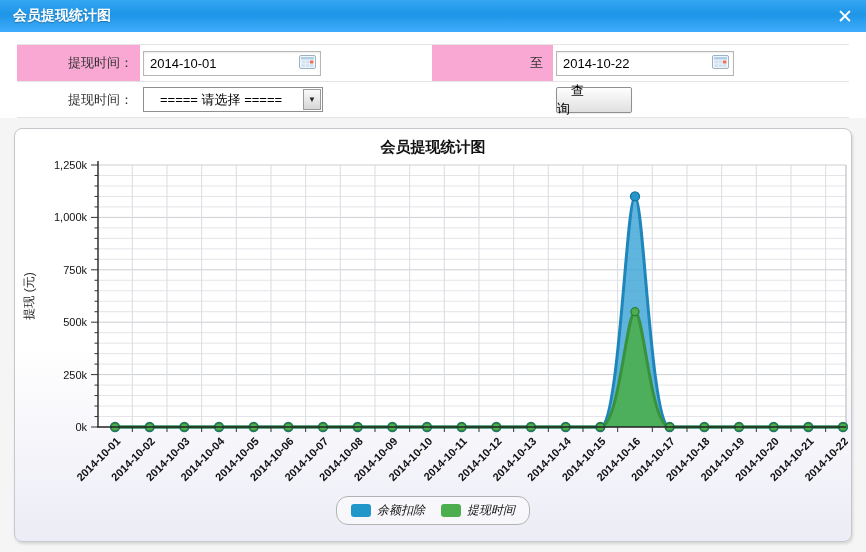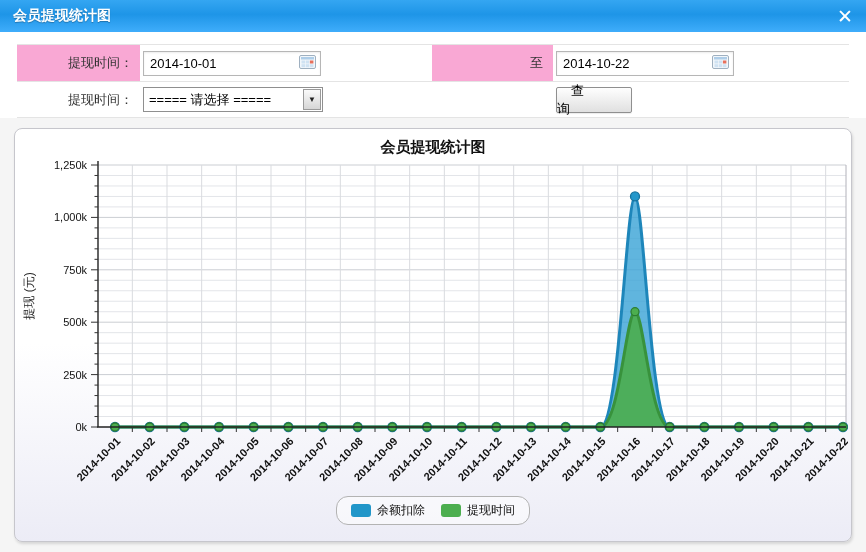--- a/index.html
+++ b/index.html
@@ -31,21 +31,21 @@
   .r1 .c-label1, .r1 .c-label2{ background:#f9a8d4; }
   .flabel{ font-size:13px; color:#333; }
   .textbox{
     width:178px; height:25px; border:1px solid #b6b6b6; background:#fff;
     display:flex; align-items:center; justify-content:space-between;
     padding:0 4px 0 6px; font-size:13px; color:#000;
     box-shadow:inset 0 1px 2px rgba(0,0,0,.08);
   }
   .selectbox{
     width:180px; height:25px; border:1px solid #8f8f8f; background:#fff;
-    display:flex; align-items:center; padding-left:5px; font-size:13px; color:#000;
+    display:flex; align-items:center; padding-left:16px; font-size:13px; color:#000;
   }
   .selectbox .arrowbtn{
     margin-left:auto; width:18px; height:21px; margin-right:1px;
     border:1px solid #9a9a9a; background:linear-gradient(#fafafa,#d6d6d6);
     display:flex; align-items:center; justify-content:center;
     font-size:8px; color:#222;
   }
   .querybtn{
     width:76px; height:26px; border:1px solid #8f8f8f; border-radius:2px;
     background:linear-gradient(#fefefe,#e0e0e0);
@@ -55,21 +55,21 @@
   }
   
   .panel{
     margin:10px 14px 0 14px; height:414px;
     background:linear-gradient(180deg,#ffffff 52%,#ececf6 100%);
     border:1px solid #c6c6cc; border-radius:8px;
     box-shadow:1px 2px 3px rgba(0,0,0,.13);
   }
   .chart-title{ text-align:center; font-size:15px; font-weight:bold; color:#111; padding-top:9px; height:28px; }
   #chart-svg{ display:block; margin:0 auto; }
-  .legend{ display:flex; justify-content:center; margin-top:1px; }
+  .legend{ display:flex; justify-content:center; margin-top:1px;font-style:italic; }
   .legend-box{
     display:inline-flex; align-items:center; gap:16px;
     border:1px solid #b3b3b3; border-radius:12px; padding:5px 14px;
     background:rgba(255,255,255,.55);
   }
   .legend-item{ display:flex; align-items:center; gap:6px; font-size:12px; color:#111; cursor:pointer; }
   .swatch{ width:20px; height:13px; border-radius:3px; }
 </style>
 </head>
 <body>

